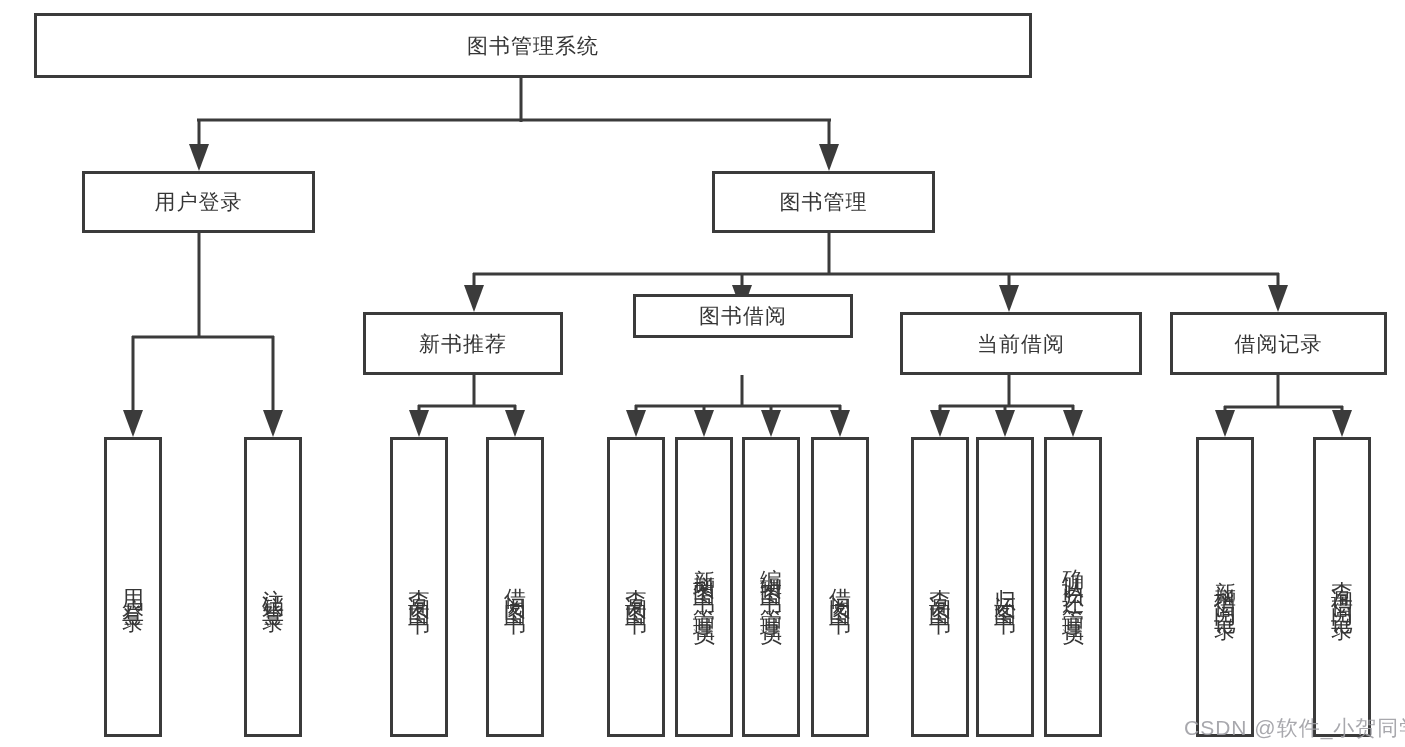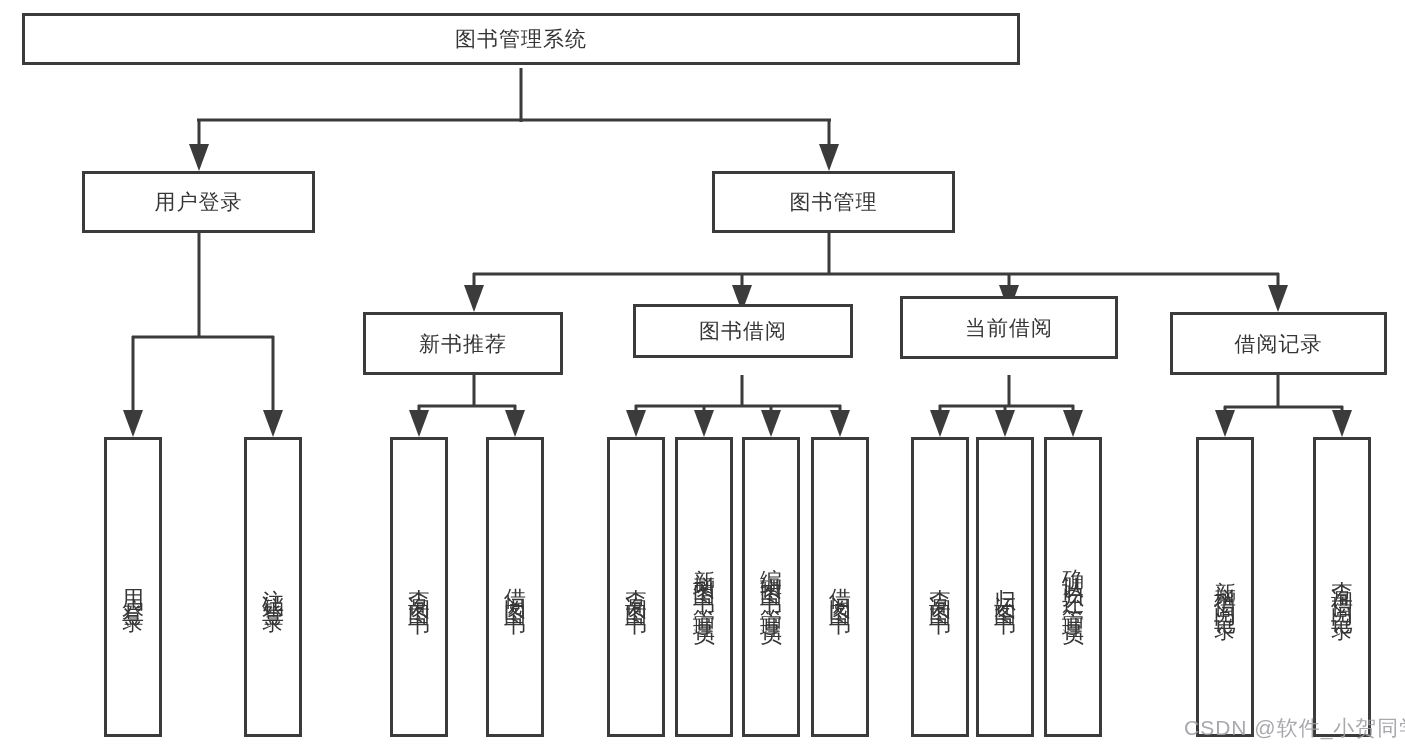--- a/index.html
+++ b/index.html
@@ -94,28 +94,28 @@
       <polygon points="761,410 781,410 771,437"></polygon>
       <polygon points="830,410 850,410 840,437"></polygon>
       <polygon points="930,410 950,410 940,437"></polygon>
       <polygon points="995,410 1015,410 1005,437"></polygon>
       <polygon points="1063,410 1083,410 1073,437"></polygon>
       <polygon points="1215,410 1235,410 1225,437"></polygon>
       <polygon points="1332,410 1352,410 1342,437"></polygon>
     </g>
   </svg>
 
-  <div class="node h" style="left:22px; top:13px; width:998px; height:52px">图书管理系统</div>
+  <div class="node h" style="left:34px; top:13px; width:998px; height:65px">图书管理系统</div>
 
   <div class="node h" style="left:82px; top:171px; width:233px; height:62px">用户登录</div>
-  <div class="node h" style="left:712px; top:171px; width:243px; height:62px">图书管理</div>
+  <div class="node h" style="left:712px; top:171px; width:223px; height:62px">图书管理</div>
 
   <div class="node h" style="left:363px; top:312px; width:200px; height:63px">新书推荐</div>
-  <div class="node h" style="left:633px; top:304px; width:220px; height:54px">图书借阅</div>
-  <div class="node h" style="left:900px; top:296px; width:218px; height:63px">当前借阅</div>
+  <div class="node h" style="left:633px; top:294px; width:220px; height:44px">图书借阅</div>
+  <div class="node h" style="left:900px; top:312px; width:242px; height:63px">当前借阅</div>
   <div class="node h" style="left:1170px; top:312px; width:217px; height:63px">借阅记录</div>
 
   <div class="node v" style="left:104px; top:437px; width:58px; height:300px">用户登录</div>
   <div class="node v" style="left:244px; top:437px; width:58px; height:300px">注销登录</div>
 
   <div class="node v" style="left:390px; top:437px; width:58px; height:300px">查询图书</div>
   <div class="node v" style="left:486px; top:437px; width:58px; height:300px">借阅图书</div>
 
   <div class="node v" style="left:607px; top:437px; width:58px; height:300px">查询图书</div>
   <div class="node v" style="left:675px; top:437px; width:58px; height:300px">新增图书（管理员）</div>

